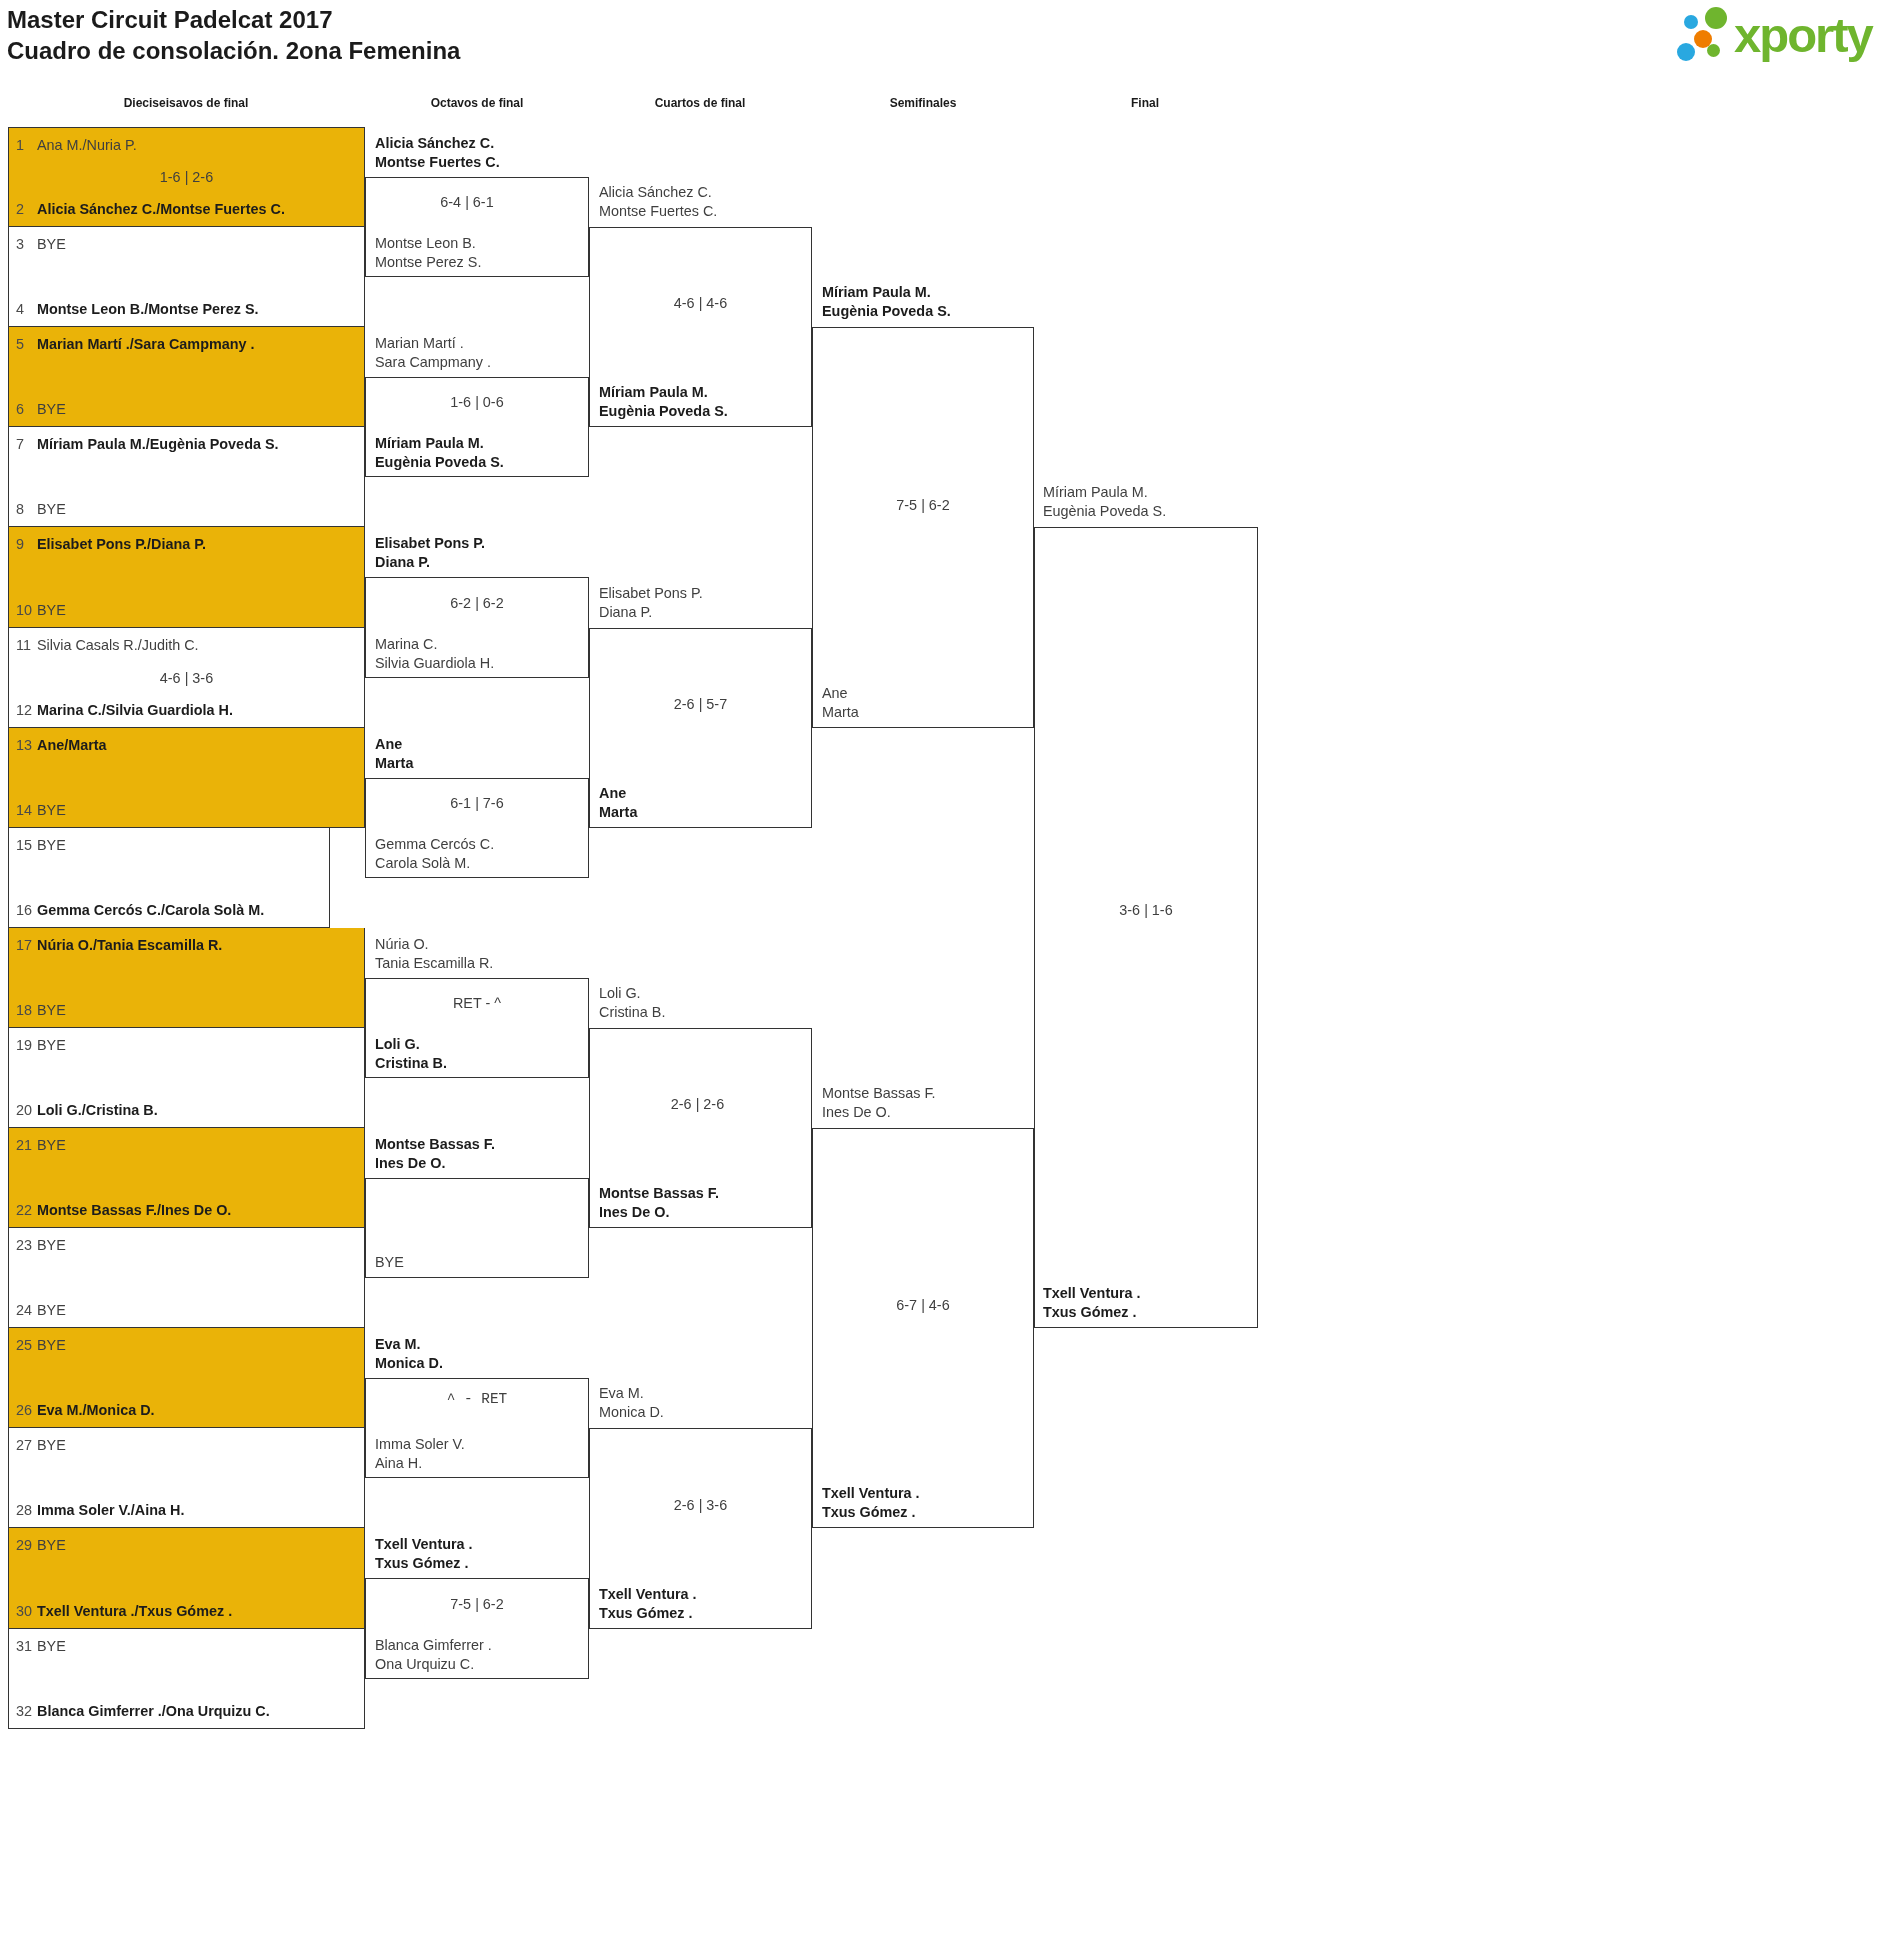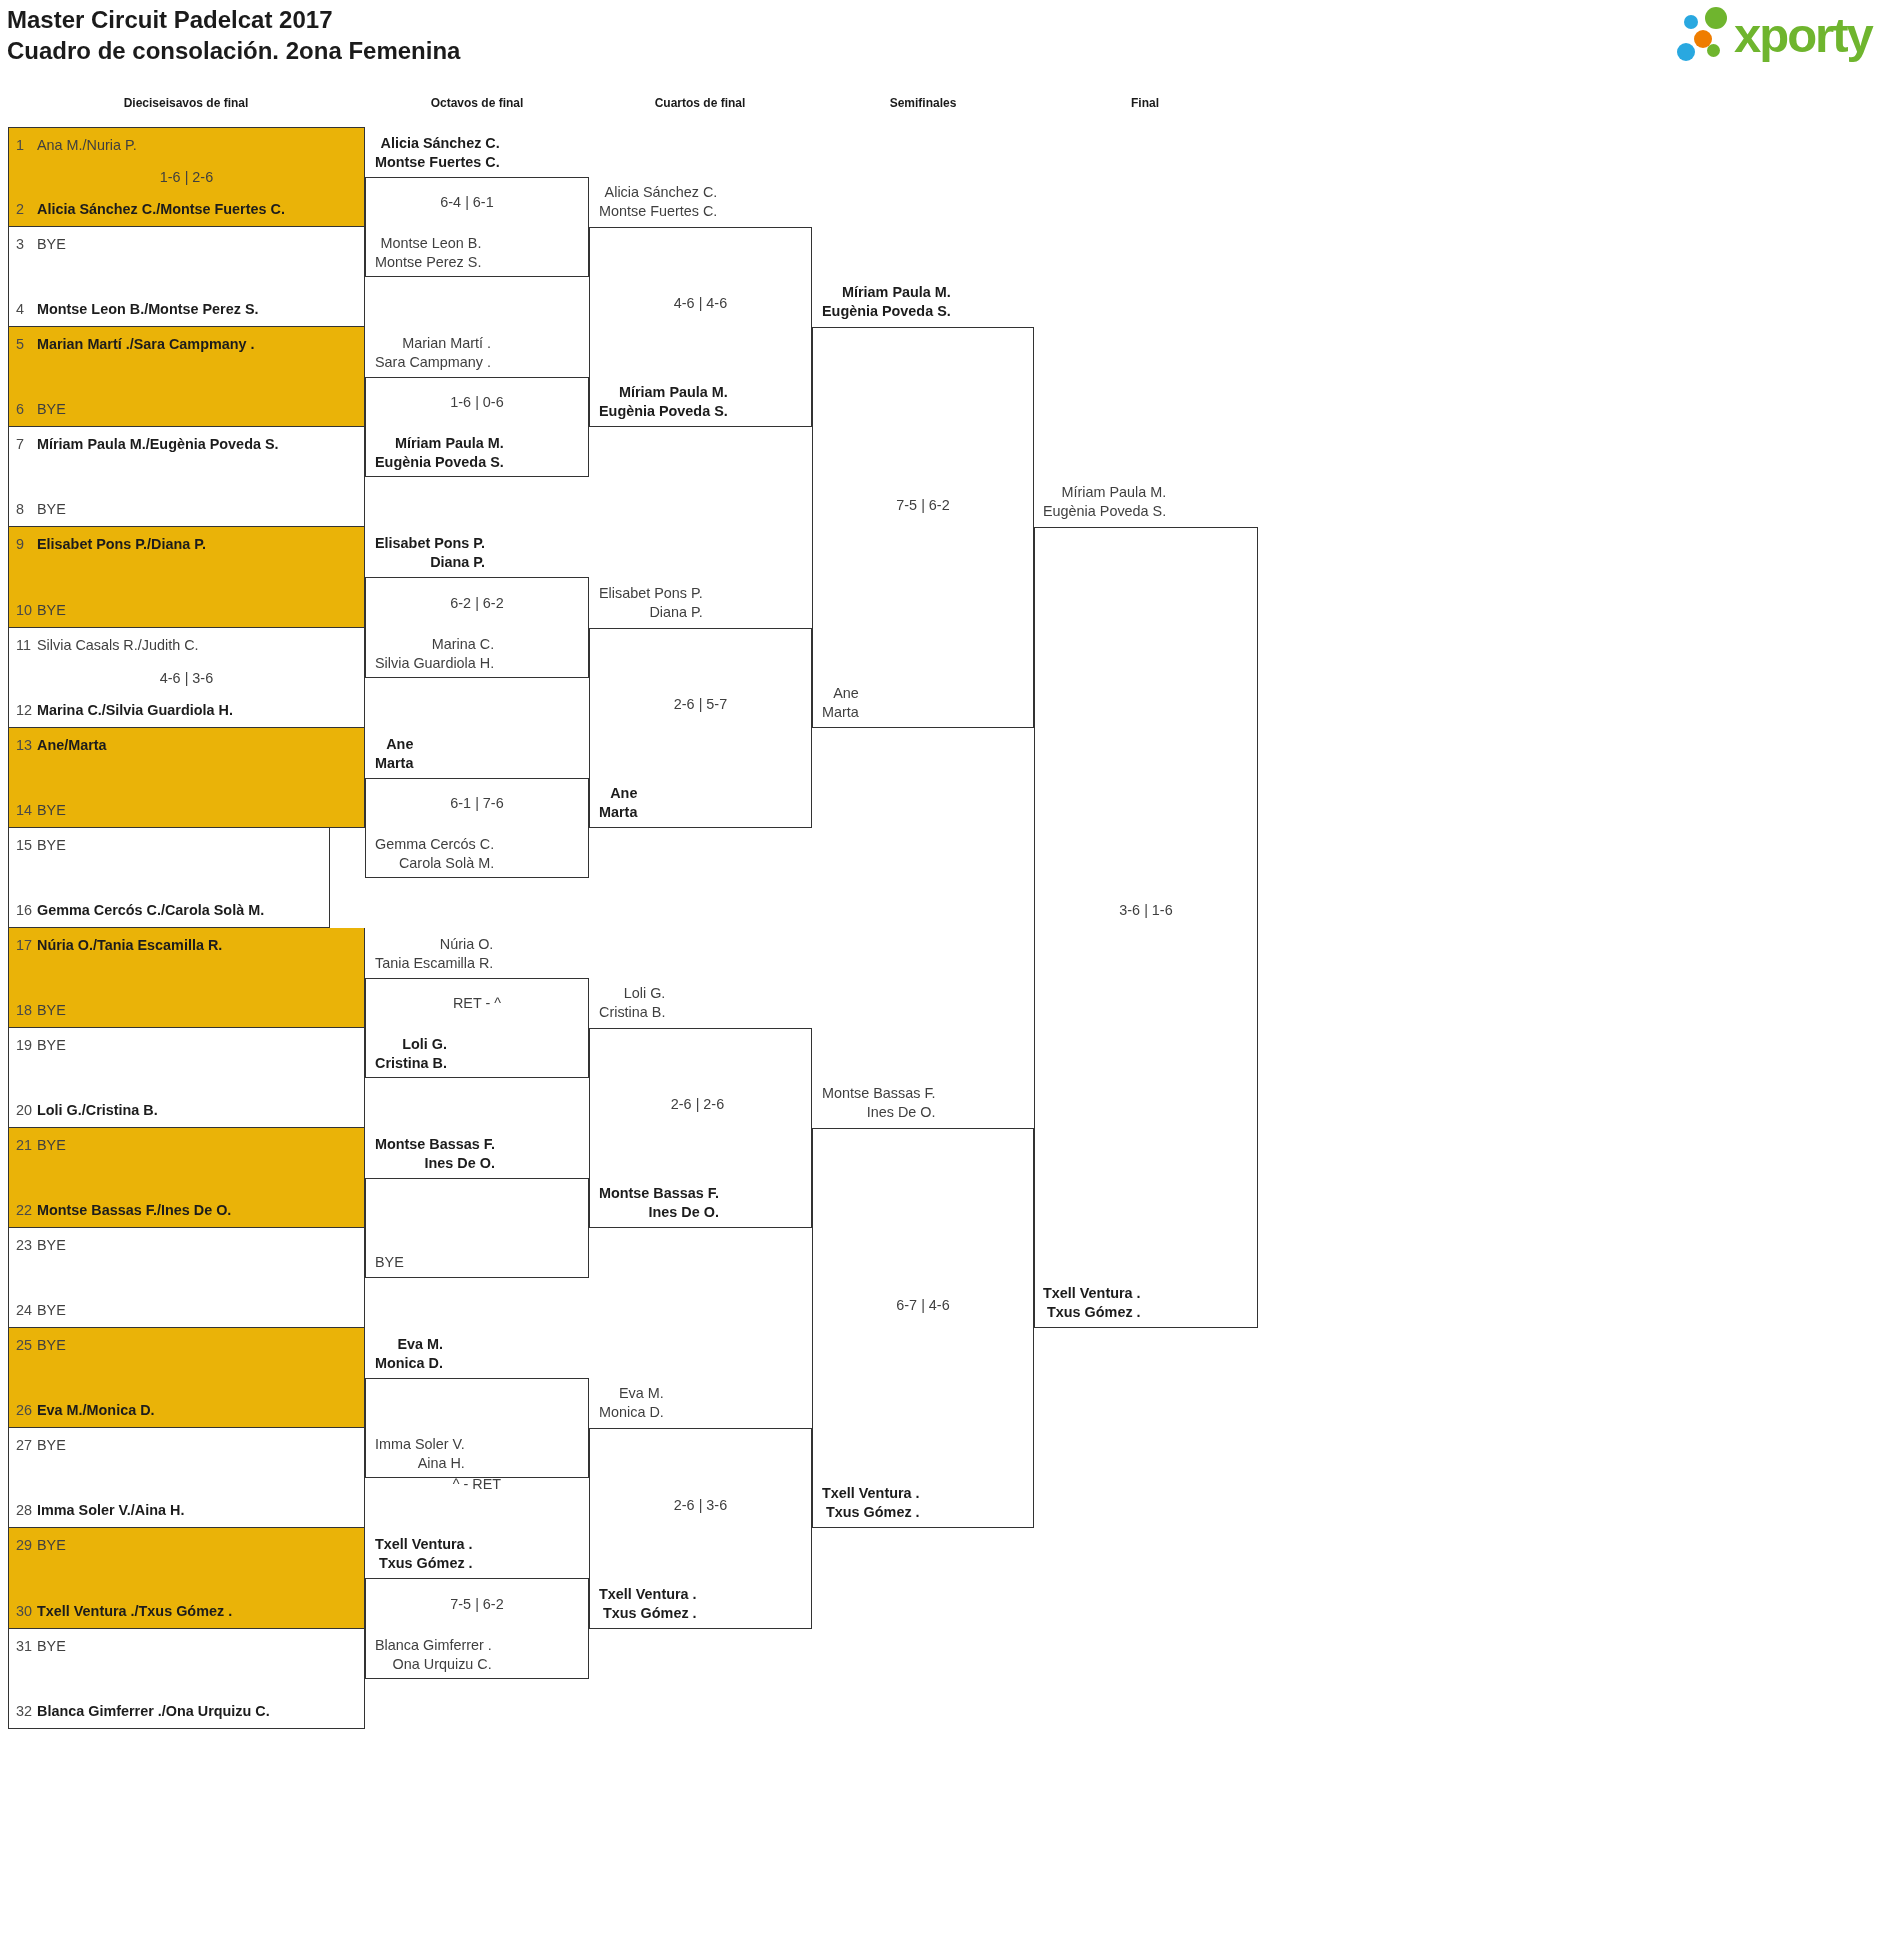--- a/index.html
+++ b/index.html
@@ -14,21 +14,21 @@
   .mbox.shaded{background:#eab308;}
   .mbox.noTop{border-top:none;}
   .entry{position:absolute;left:7px;white-space:nowrap;font-size:14.4px;line-height:19px;}
   .seed{display:inline-block;min-width:21px;color:#4a4a4a;}
   .nm{color:#3f3f3f;}
   .nm.w{font-weight:700;color:#1c1c1c;}
   .score{font-size:14.4px;color:#3f3f3f;white-space:nowrap;}
   .score.inbox{position:absolute;left:0;right:0;text-align:center;top:50%;transform:translateY(-50%);}
   .score.floating{position:absolute;text-align:center;height:19px;line-height:19px;}
   .nameblock{position:absolute;font-size:14.4px;line-height:19px;white-space:nowrap;}
-  .nameblock .ln{display:block;color:#3f3f3f;text-align:right;}
+  .nameblock .ln{display:block;color:#3f3f3f;}
   .nameblock.w .ln{font-weight:700;color:#1c1c1c;}
   .logo{position:absolute;left:1673px;top:0;width:228px;height:69px;}
   .logo-text{position:absolute;left:61px;top:11px;font-size:49px;font-weight:700;letter-spacing:-2px;line-height:1;}
   .dot{position:absolute;border-radius:50%;}
 </style>
 </head>
 <body>
 
 <div class="page">
 
@@ -177,21 +177,21 @@
       </div>
       <div class="mbox" style="left: 365px; top: 1378px; width: 224px; height: 100px;"></div>
       <div class="nameblock w" style="left: 375px; top: 1335px;">
         <span class="ln">Eva M.</span>
         <span class="ln">Monica D.</span>
       </div>
       <div class="nameblock" style="left: 375px; top: 1435px;">
         <span class="ln">Imma Soler V.</span>
         <span class="ln">Aina H.</span>
       </div>
-      <div class="score floating" style="left: 365px; width: 224px; top: 1475px;">^ - RET</div>
+      <div class="score floating" style="left: 365px; width: 224px; top: 1390px; font-family: Liberation Mono, monospace;">^ - RET</div>
       <div class="mbox" style="left: 365px; top: 1578px; width: 224px; height: 101px;"></div>
       <div class="nameblock w" style="left: 375px; top: 1535px;">
         <span class="ln">Txell Ventura .</span>
         <span class="ln">Txus Gómez .</span>
       </div>
       <div class="nameblock" style="left: 375px; top: 1636px;">
         <span class="ln">Blanca Gimferrer .</span>
         <span class="ln">Ona Urquizu C.</span>
       </div>
       <div class="score floating" style="left: 365px; width: 224px; top: 1595px;">7-5 | 6-2</div>

